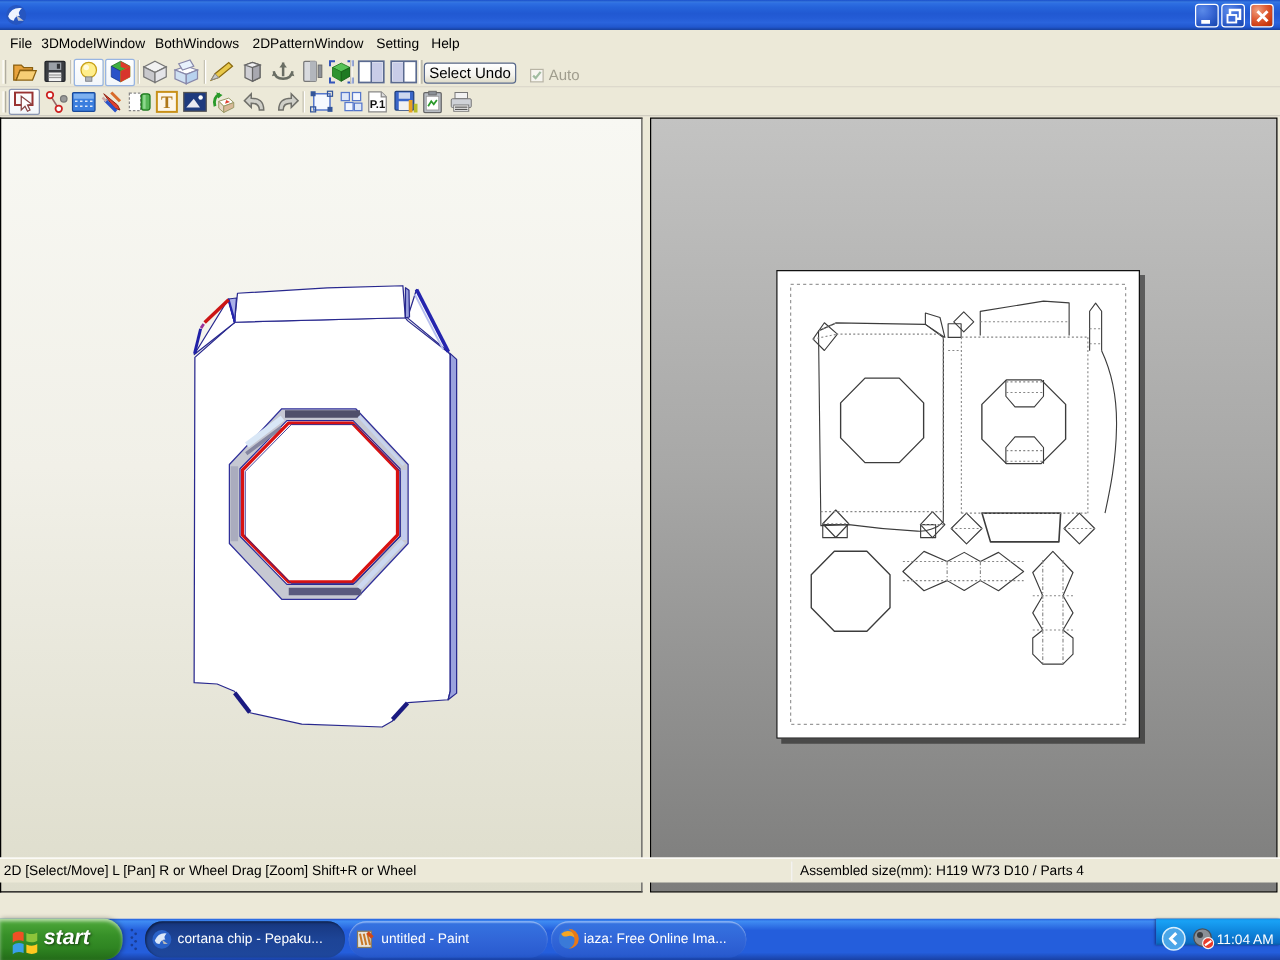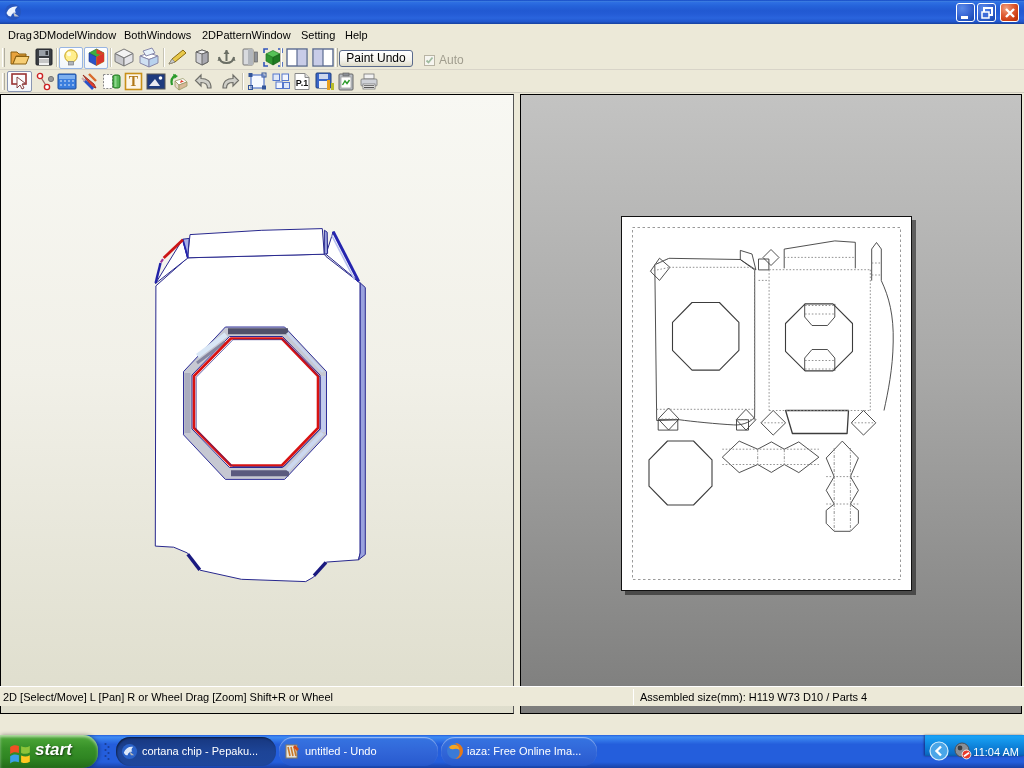--- a/index.html
+++ b/index.html
@@ -105,21 +105,21 @@
     </svg>
   </div>
   <div class="winbtn red" style="left:1000px">
     <svg width="19" height="19">
       <path d="M5 5 L13 13 M13 5 L5 13" stroke="#fff" stroke-width="2.4"></path>
     </svg>
   </div>
 </div>
 
 <div class="abs" id="menubar">
-  <span style="left:8px">Drag</span>
+  <span style="left:8px">File</span>
   <span style="left:33px">3DModelWindow</span>
   <span style="left:124px">BothWindows</span>
   <span style="left:202px">2DPatternWindow</span>
   <span style="left:301px">Setting</span>
   <span style="left:345px">Help</span>
 </div>
 
 <div class="abs" id="toolbar1">
   <div class="grip" style="left:2px;height:19px"></div>
   <div id="t1icons">
@@ -201,21 +201,21 @@
       <rect x="1" y="2" width="20" height="17" fill="#fff" stroke="#5a6a90" stroke-width="1.4"></rect>
       <rect x="2" y="3" width="9" height="15" fill="#c8ccE8"></rect>
       <line x1="11" y1="2" x2="11" y2="19" stroke="#5a6a90" stroke-width="1.2"></line>
     </svg>
     <div class="tsep" style="left:56px;height:19px"></div>
     <div class="tsep" style="left:110px;height:19px"></div>
     <div class="tsep" style="left:163px;height:19px"></div>
     <div class="tsep" style="left:280px;height:19px"></div>
     <div class="grip" style="left:335px;height:19px"></div>
   </div>
-  <div id="unfoldbtn">Paint Undo</div>
+  <div id="unfoldbtn">Select Undo</div>
   <div id="autochk">
       <svg width="9" height="9">
         <path d="M1.5 4.5 L3.5 6.5 L7.5 1.5" stroke="#a0bca0" stroke-width="1.8" fill="none"></path>
       </svg>
     </div>
   <div id="autolbl">Auto</div>
 </div>
 
 <div class="abs" id="toolbar2">
   <div class="grip" style="left:2px;height:17px"></div>
@@ -488,21 +488,21 @@
       <path d="M9 9 L14 13 L10.5 13 Z" fill="#b8b8b8"></path>
     </svg>
     <span class="lbl">cortana chip - Pepaku...</span>
   </div>
   <div class="task normal" style="left:279px;width:159px">
     <svg style="position:absolute;left:6px;top:6px" width="16" height="17" viewBox="0 0 16 17">
       <rect x="1" y="2" width="11" height="13" fill="#e8e4da" stroke="#8a7a5a"></rect>
       <path d="M3 4 l2 9 M6 4 l2 9 M9 4 l2 9" stroke="#c87828" stroke-width="1.6" fill="none"></path>
       <path d="M10 2 L14 6 L12 8 L8 4 Z" fill="#d04818"></path>
     </svg>
-    <span class="lbl">untitled - Undo</span>
+    <span class="lbl">untitled - Paint</span>
   </div>
   <div class="task normal" style="left:441px;width:156px">
     <svg style="position:absolute;left:5px;top:5px" width="18" height="18" viewBox="0 0 18 18">
       <circle cx="9" cy="9" r="8" fill="#3a7ad8"></circle>
       <path d="M9 1 A8 8 0 0 1 17 9 A8 8 0 0 1 9 17 C13 15 14 12 13.5 9 C13 5 11 3 9 1 Z" fill="#e87817"></path>
       <path d="M3 5 Q6 2 10 3 Q13 4 13.5 8 Q11 6 8 7 Q4 8 3 5 Z" fill="#f5a623"></path>
     </svg>
     <span class="lbl">iaza: Free Online Ima...</span>
   </div>
   <div id="tray">

